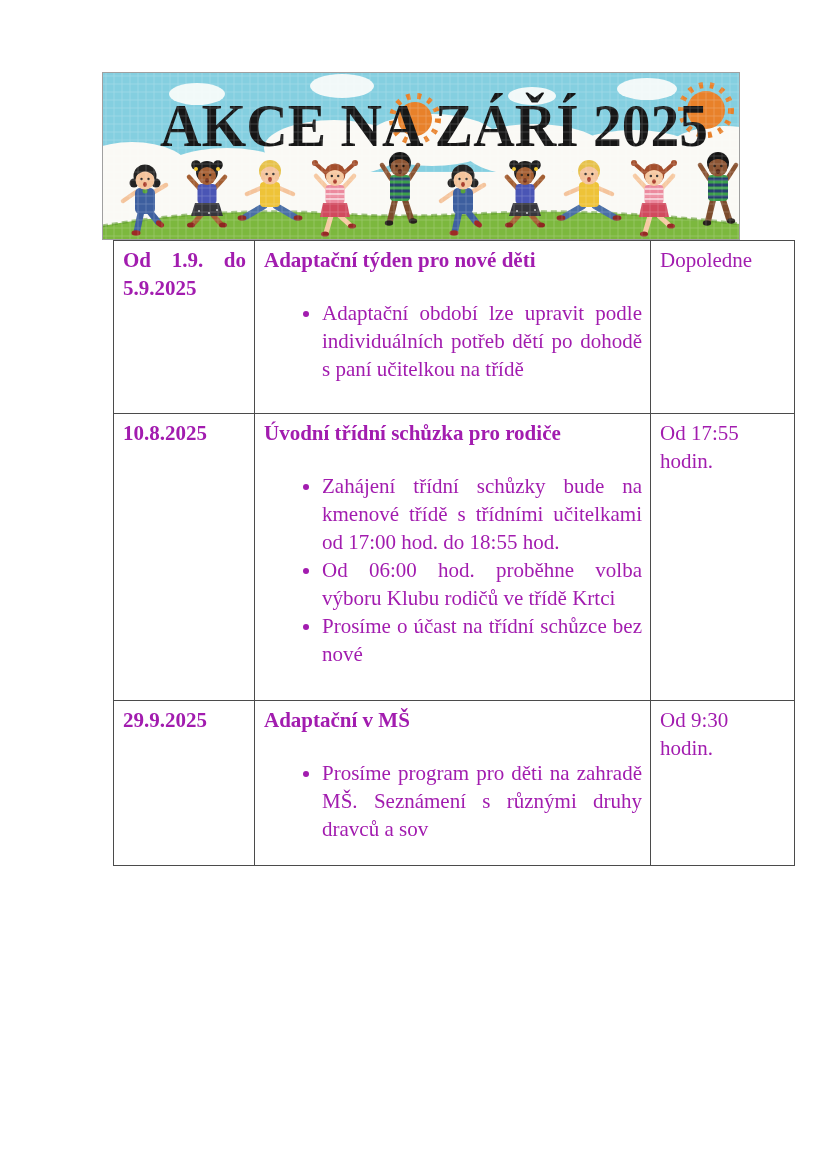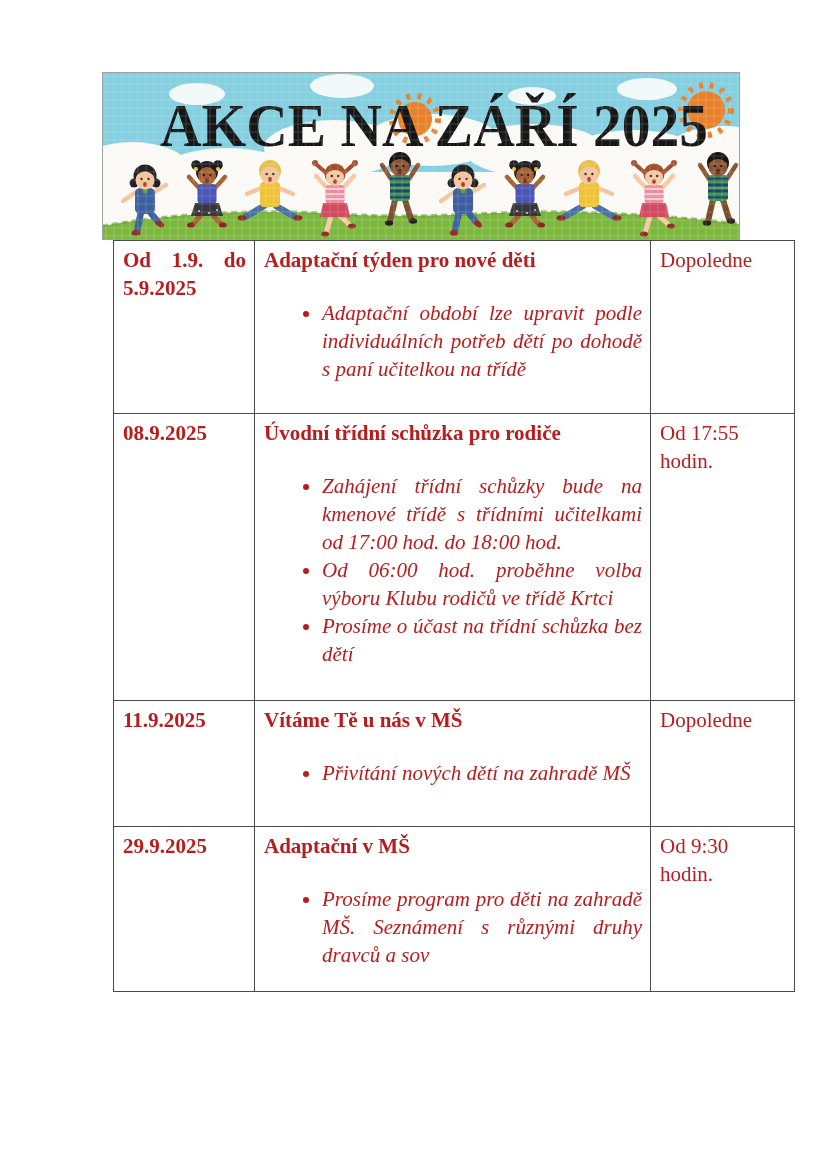--- a/index.html
+++ b/index.html
@@ -1,34 +1,34 @@
 <!DOCTYPE html>
 <html><head>
 <meta charset="utf-8">
 <style>
   html,body{margin:0;padding:0;background:#ffffff;}
   .page{
     position:relative;width:813px;height:1150px;background:#ffffff;overflow:hidden;
-    font-family:"Liberation Serif",serif;color:#b91c1c;
+    font-family:"Liberation Serif",serif;color:#a21caf;
   }
   .banner{position:absolute;left:102px;top:72px;width:638px;height:168px;}
   .banner svg{display:block;}
   .events{
     position:absolute;left:113px;top:240px;width:627px;
     border-collapse:collapse;table-layout:fixed;
   }
   .events td{
     border:1.5px solid #4b4b4b;vertical-align:top;
     padding:5px 8px 4px 9px;font-size:21px;line-height:28px;
   }
   .c-date{width:123px;font-weight:bold;text-align:justify;}
   .c-desc{width:378px;}
   .c-time{width:126px;font-weight:normal;}
   .ev-title{font-weight:bold;font-family:Liberation Serif, serif;}
-  .bullets{margin:25px 0 0 0;padding:0 0 0 58px;list-style:disc;font-style:italic;}
+  .bullets{margin:25px 0 0 0;padding:0 0 0 58px;list-style:disc;}
   .bullets li{text-align:justify;margin:0;}
   tr.r1{height:173px;}
   tr.r2{height:287px;}
   tr.r3{height:126px;}
   tr.r4{height:165px;}
 </style>
 </head>
 <body>
 
 <div class="page">
@@ -198,42 +198,32 @@
         <td class="c-desc">
           <div class="ev-title">Adaptační týden pro nové děti</div>
           <ul class="bullets">
             <li>Adaptační období lze upravit podle individuálních potřeb dětí po dohodě s paní učitelkou na třídě</li>
           </ul>
         </td>
         <td class="c-time">Dopoledne</td>
       </tr>
 
       <tr class="r2">
-        <td class="c-date">08.9.2025</td>
+        <td class="c-date">10.8.2025</td>
         <td class="c-desc">
           <div class="ev-title">Úvodní třídní schůzka pro rodiče</div>
           <ul class="bullets">
-            <li>Zahájení třídní schůzky bude na kmenové třídě s třídními učitelkami od 17:00 hod. do 18:00 hod.</li>
+            <li>Zahájení třídní schůzky bude na kmenové třídě s třídními učitelkami od 17:00 hod. do 18:55 hod.</li>
             <li>Od 06:00 hod. proběhne volba výboru Klubu rodičů ve třídě Krtci</li>
-            <li>Prosíme o účast na třídní schůzka bez dětí</li>
+            <li>Prosíme o účast na třídní schůzce bez nové</li>
           </ul>
         </td>
         <td class="c-time">Od 17:55 hodin.</td>
       </tr>
 
-      <tr class="r3">
-        <td class="c-date">11.9.2025</td>
-        <td class="c-desc">
-          <div class="ev-title">Vítáme Tě u nás v MŠ</div>
-          <ul class="bullets">
-            <li>Přivítání nových dětí na zahradě MŠ</li>
-          </ul>
-        </td>
-        <td class="c-time">Dopoledne</td>
-      </tr>
 
       <tr class="r4">
         <td class="c-date">29.9.2025</td>
         <td class="c-desc">
           <div class="ev-title">Adaptační v MŠ</div>
           <ul class="bullets">
             <li>Prosíme program pro děti na zahradě MŠ. Seznámení s různými druhy dravců a sov</li>
           </ul>
         </td>
         <td class="c-time">Od 9:30 hodin.</td>

